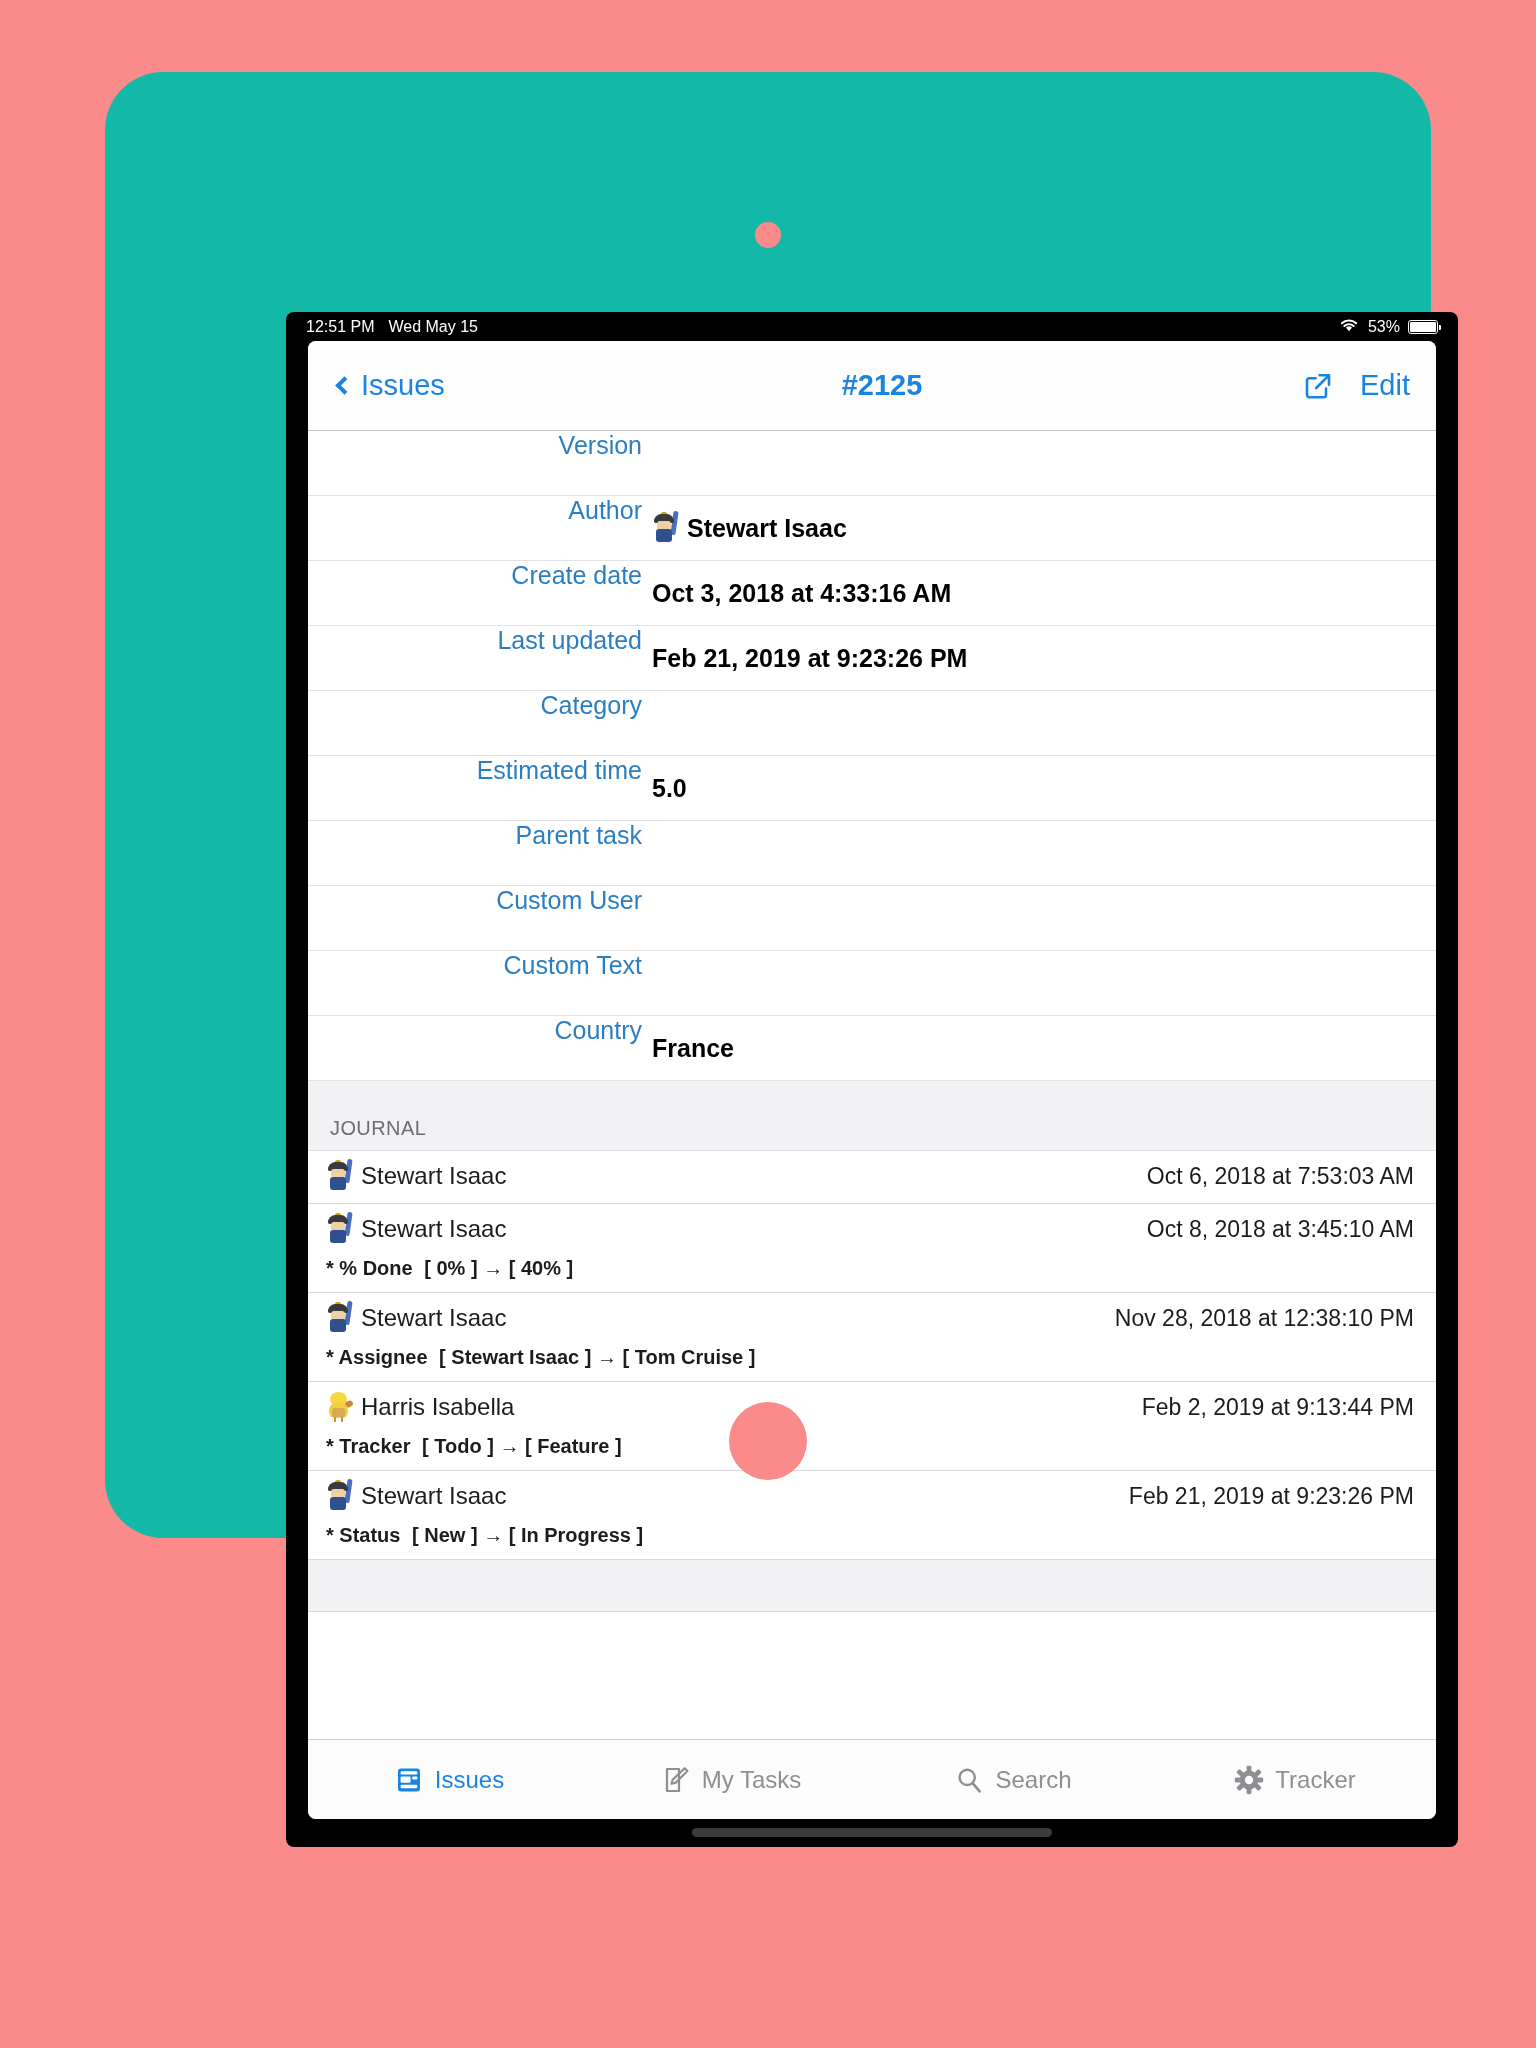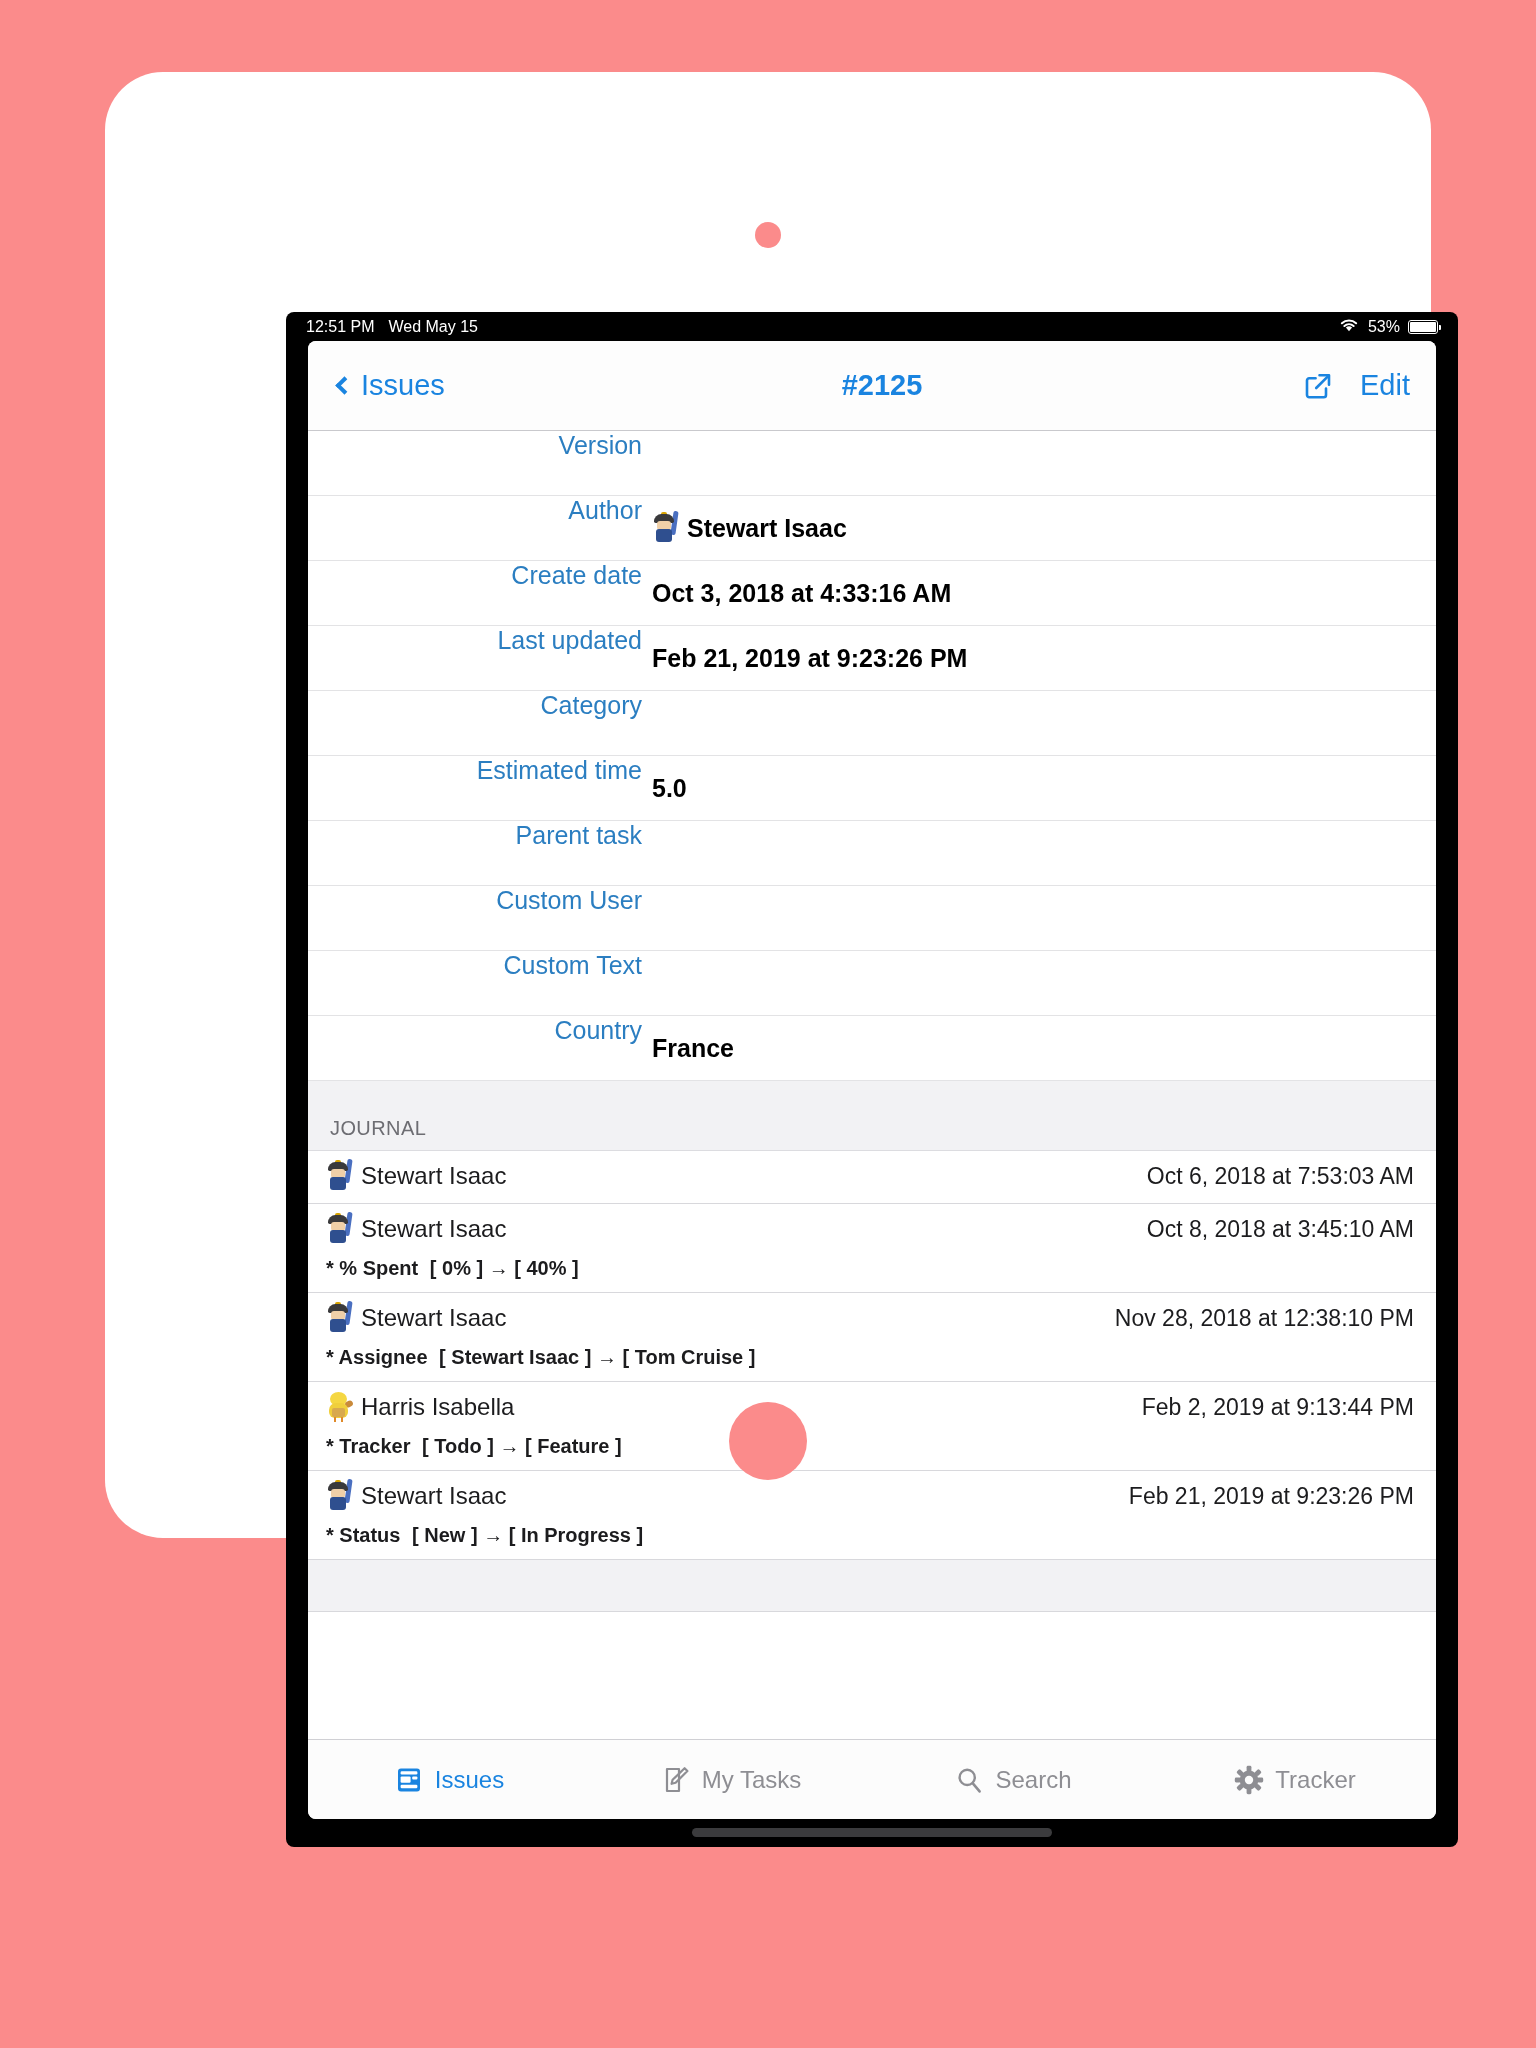--- a/index.html
+++ b/index.html
@@ -8,21 +8,21 @@
     font-family: "Liberation Sans", sans-serif;
     overflow: hidden;
   }
   body { background: #fb8b8b; position: relative; }
 
   
   .ipad-body {
     position: absolute;
     left: 105px; top: 72px;
     width: 1326px; height: 1466px;
-    background: #ffffff;
+    background: #14b8a6;
     border-radius: 58px;
   }
   .camera-dot {
     position: absolute;
     left: 50%; top: 150px;
     width: 26px; height: 26px;
     margin-left: -13px;
     background: #fb8b8b;
     border-radius: 50%;
   }
@@ -424,21 +424,21 @@
                   <span class="crest"></span>
                   <span class="helm"></span>
                 <span class="face"></span>
                   <span class="body"></span>
               </span>
               <span>Stewart Isaac</span>
             </div>
             <div class="journal-date">Oct 8, 2018 at 3:45:10 AM</div>
           </div>
           <div class="journal-detail">
-            <span class="jd-field">* % Spent</span>
+            <span class="jd-field">* % Done</span>
             <span>[ 0% ] → [ 40% ]</span>
           </div>
         </div>
 
         <div class="journal-entry">
           <div class="journal-top">
             <div class="journal-user">
               <span class="avatar samurai">
                 <span class="sword"></span>
                   <span class="crest"></span>

